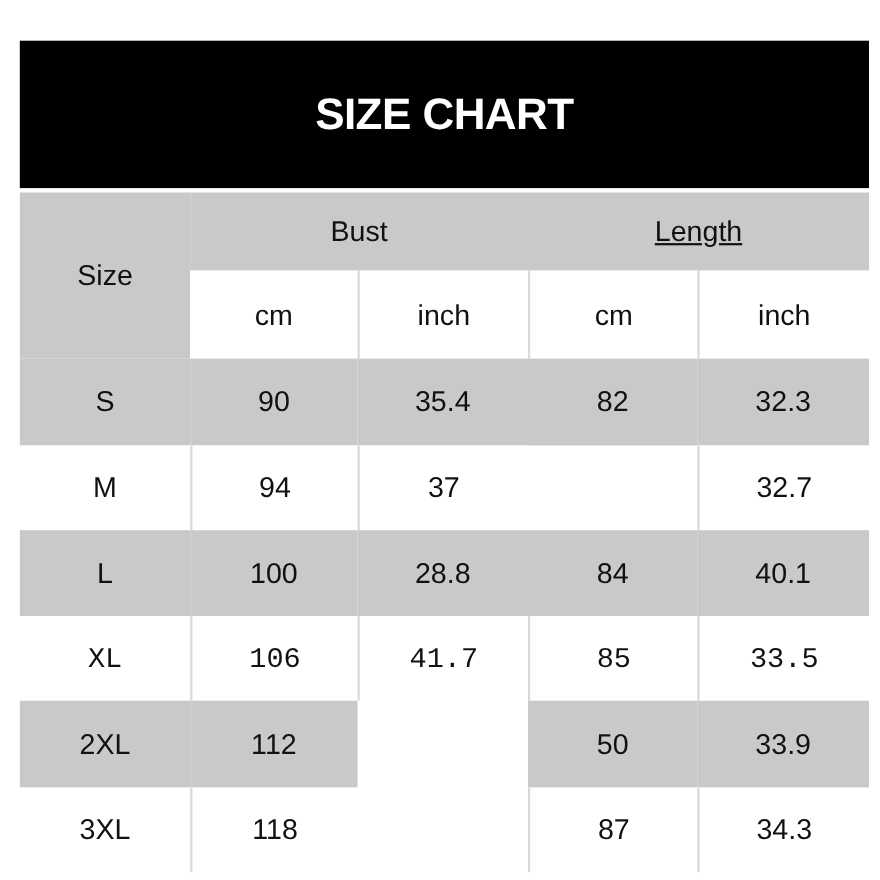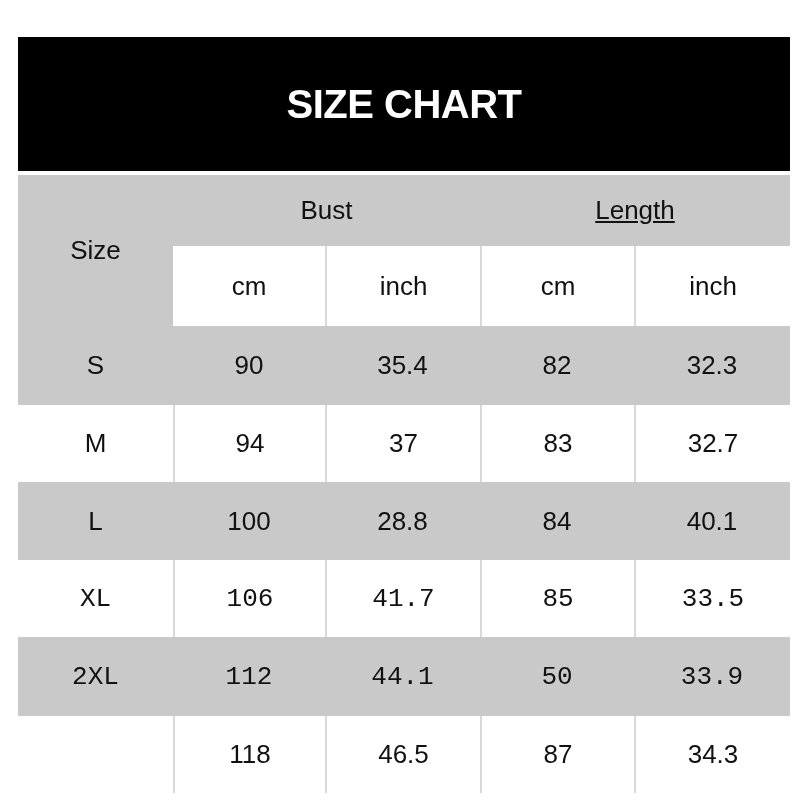--- a/index.html
+++ b/index.html
@@ -49,21 +49,21 @@
   .white { background: var(--row-white); }
   .bl    { border-left: 2px solid var(--divider); text-align: center; }
 
   .corner { grid-column: 1; grid-row: 1 / 3; }
   .gbust  { grid-column: 2 / 4; grid-row: 1; }
   .glen   { grid-column: 4 / 6; grid-row: 1; text-decoration: underline; }
 
   .c1 { grid-column: 1; } .c2 { grid-column: 2; } .c3 { grid-column: 3; }
   .c4 { grid-column: 4; } .c5 { grid-column: 5; }
   .r2 { grid-row: 2; } .r3 { grid-row: 3; } .r4 { grid-row: 4; }
-  .r5 { grid-row: 5; } .r6 { grid-row: 6; font-family: Liberation Mono, monospace; } .r7 { grid-row: 7; font-family: Liberation Mono, monospace; } .r8 { grid-row: 8; }
+  .r5 { grid-row: 5; } .r6 { grid-row: 6; font-family: Liberation Mono, monospace; } .r7 { grid-row: 7; } .r8 { grid-row: 8; }
 </style>
 </head>
 <body>
 
 <div class="canvas">
 
   <div class="banner">
     <div class="banner-title">SIZE CHART</div>
   </div>
 
@@ -80,40 +80,38 @@
 
     <div class="cell gray r3 c1">S</div>
     <div class="cell gray r3 c2">90</div>
     <div class="cell gray r3 c3">35.4</div>
     <div class="cell gray r3 c4">82</div>
     <div class="cell gray r3 c5">32.3</div>
 
     <div class="cell white r4 c1">M</div>
     <div class="cell white bl r4 c2">94</div>
     <div class="cell white bl r4 c3">37</div>
-    <div class="cell white bl r4 c4">83</div>
     <div class="cell white bl r4 c5">32.7</div>
 
     <div class="cell gray r5 c1">L</div>
     <div class="cell gray r5 c2">100</div>
     <div class="cell gray r5 c3">28.8</div>
     <div class="cell gray r5 c4">84</div>
     <div class="cell gray r5 c5">40.1</div>
 
     <div class="cell white r6 c1">XL</div>
     <div class="cell white bl r6 c2">106</div>
     <div class="cell white bl r6 c3">41.7</div>
     <div class="cell white bl r6 c4">85</div>
     <div class="cell white bl r6 c5">33.5</div>
 
     <div class="cell gray r7 c1">2XL</div>
     <div class="cell gray r7 c2">112</div>
-    <div class="cell gray r7 c3">44.1</div>
     <div class="cell gray r7 c4">50</div>
     <div class="cell gray r7 c5">33.9</div>
 
+    <div class="cell white r8 c1">3XL</div>
     <div class="cell white bl r8 c2">118</div>
-    <div class="cell white bl r8 c3">46.5</div>
     <div class="cell white bl r8 c4">87</div>
     <div class="cell white bl r8 c5">34.3</div>
 
   </div>
 </div>
 
 </body></html>

